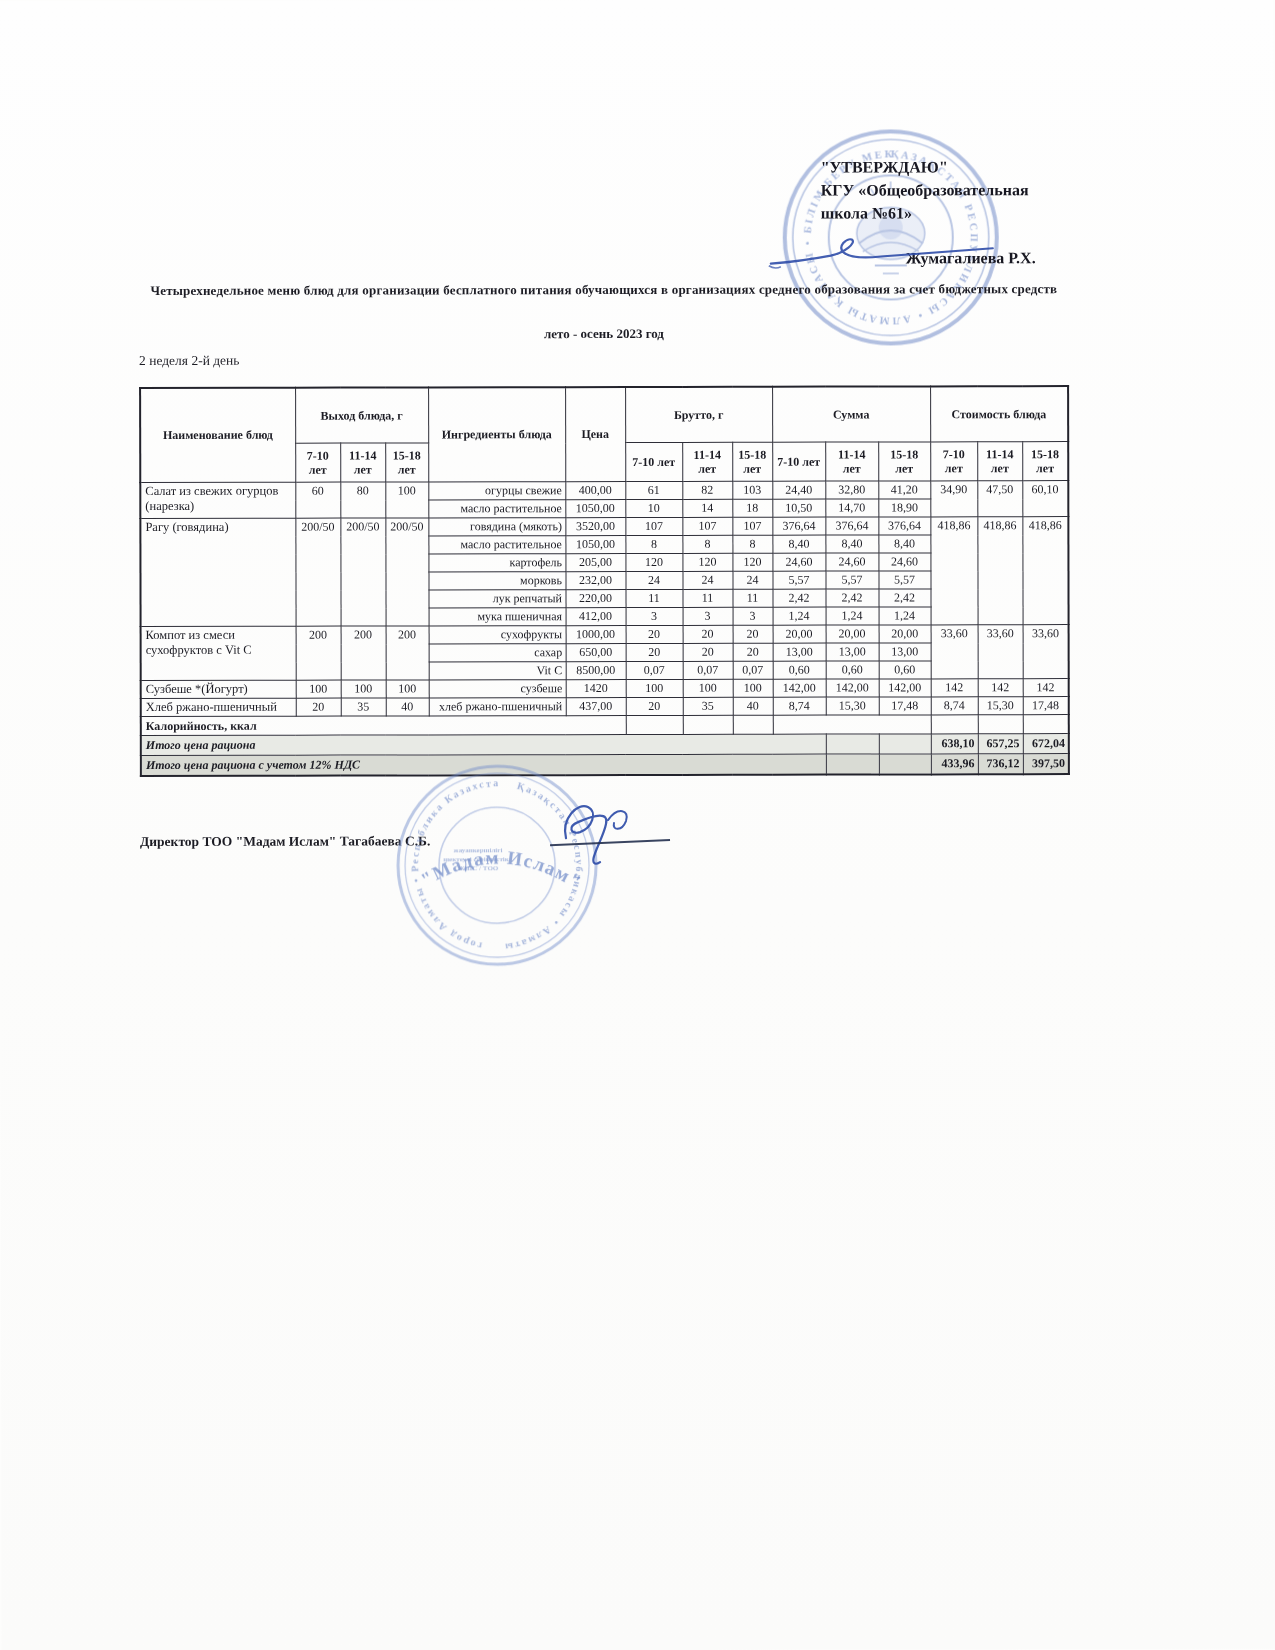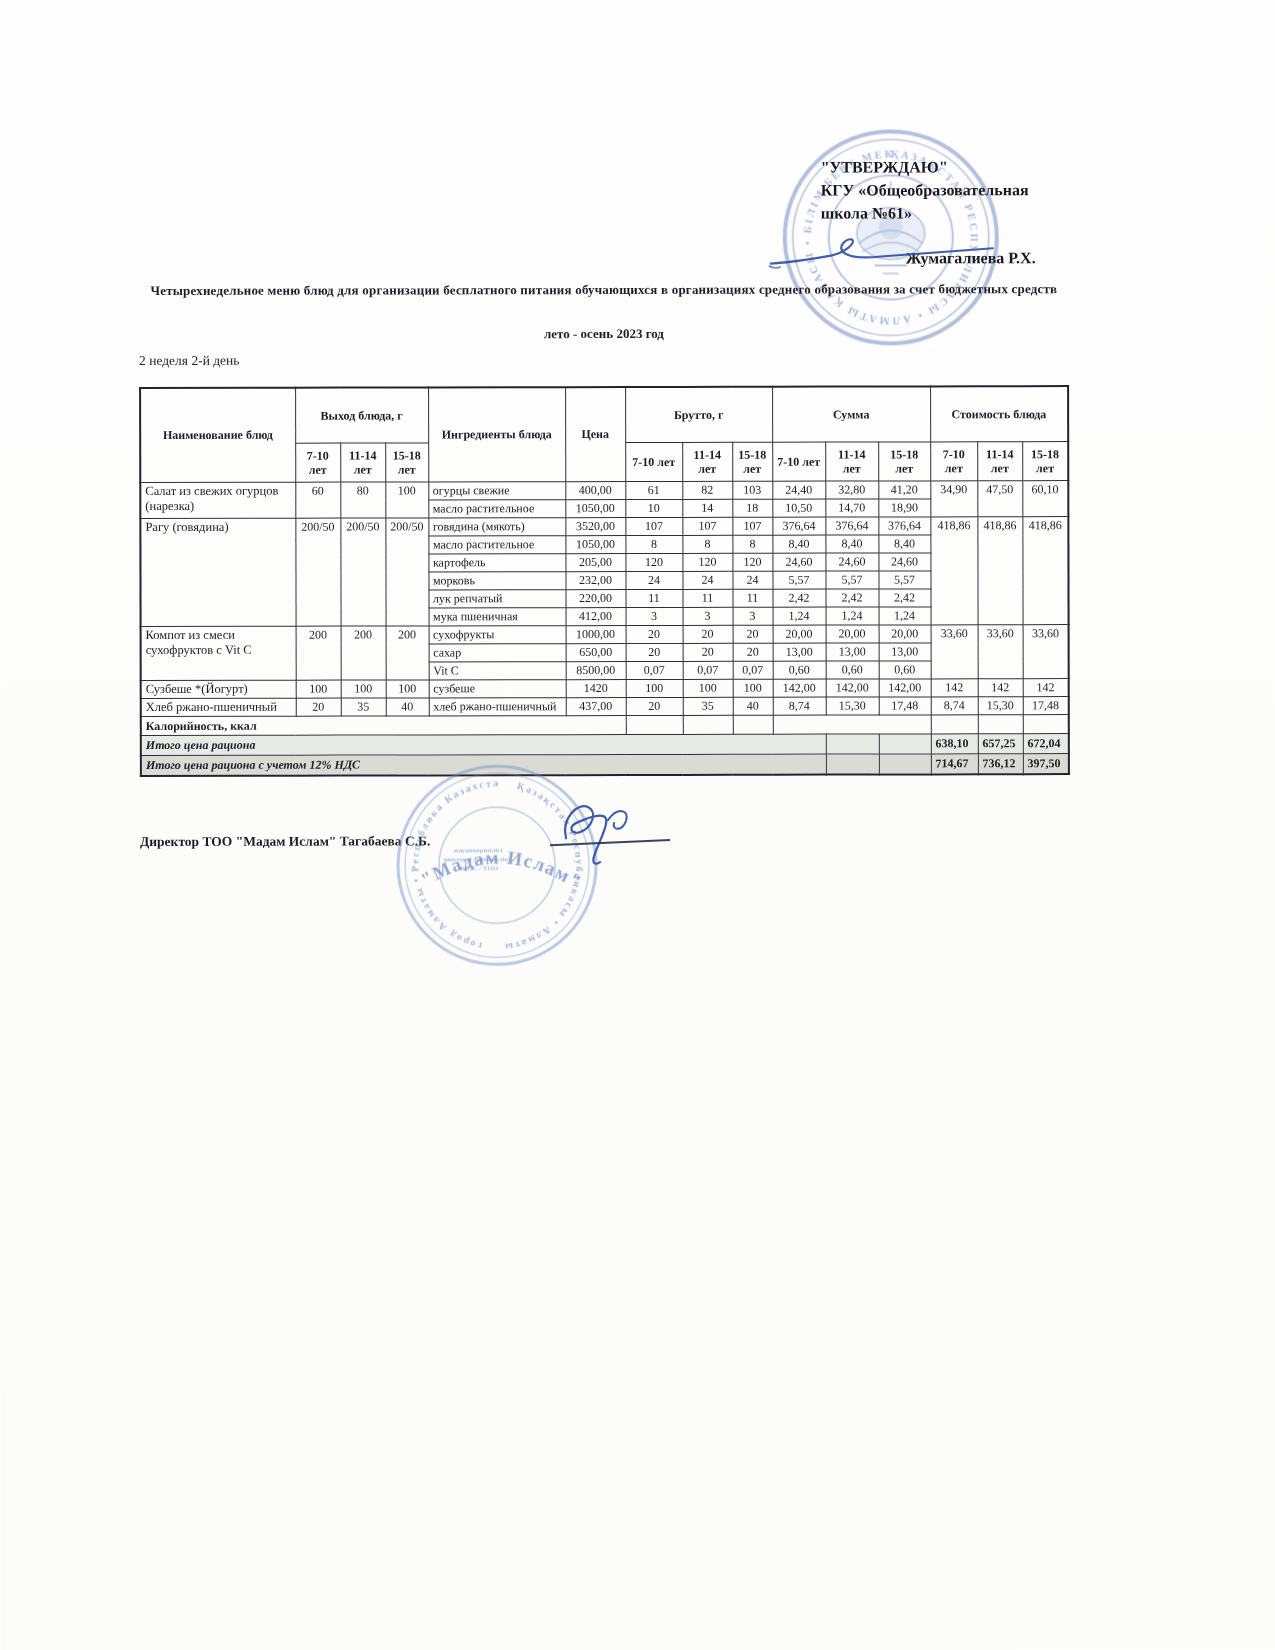--- a/index.html
+++ b/index.html
@@ -58,27 +58,27 @@
   .menu-table{border:2px solid #23232c;}
   .menu-table thead th{
     font-weight:bold;text-align:center;vertical-align:middle;font-size:12px;
   }
   .menu-table thead tr.h1 th{height:52px;margin-top:40px;}
   .menu-table thead tr.h2 th{height:36px;}
   .menu-table td{text-align:center;vertical-align:middle;height:15px;}
   .menu-table td.dish{
     text-align:left;vertical-align:top;font-size:12.5px;padding-left:4px;
   }
-  .menu-table td.ingr{text-align:left;padding-left:4px;}
+  .menu-table td.ingr{text-align:right;padding-left:4px;}
   .menu-table td.vtop{vertical-align:top;}
   .menu-table tr.calories td{font-weight:bold;text-align:left;padding-left:4px;height:16px;}
   .menu-table tr.total td{
     font-weight:bold;font-style:italic;text-align:left;padding-left:4px;height:17px;
   }
-  .menu-table tr.total td.num{font-style:normal;text-align:left;}
+  .menu-table tr.total td.num{font-style:normal;text-align:right;}
   
   .director-line{
     position:absolute;left:140px;top:833px;
     font-weight:bold;font-size:13.5px;z-index:3;white-space:nowrap;
   }
   .stamp-text{fill:#5b79c0;}
 </style>
 </head>
 <body>
 
@@ -345,21 +345,21 @@
           <td class="num"></td>
           <td class="num"></td>
           <td class="num">638,10</td>
           <td class="num">657,25</td>
           <td class="num">672,04</td>
         </tr>
         <tr class="total" style="background: rgb(217, 219, 212);">
           <td colspan="10">Итого цена рациона с учетом 12% НДС</td>
           <td class="num"></td>
           <td class="num"></td>
-          <td class="num">714,67</td>
+          <td class="num">433,96</td>
           <td class="num">736,12</td>
           <td class="num">397,50</td>
         </tr>
       </tbody>
   </table>
 
   <div class="director-line">Директор ТОО "Мадам Ислам" Тагабаева С.Б.</div>
 
   <svg class="sig sig-bottom" width="130" height="78" viewBox="0 0 130 78">
     <path d="M20 42 C 15 22, 32 6, 42 11 C 52 16, 46 32, 34 36 C 24 39, 22 30, 32 26 C 50 18, 63 16, 60 28 C 58 38, 52 48, 48 60 C 46 66, 48 70, 54 66" fill="none" stroke="#2f4da8" stroke-width="2.2" stroke-linecap="round" opacity="0.92"></path>

